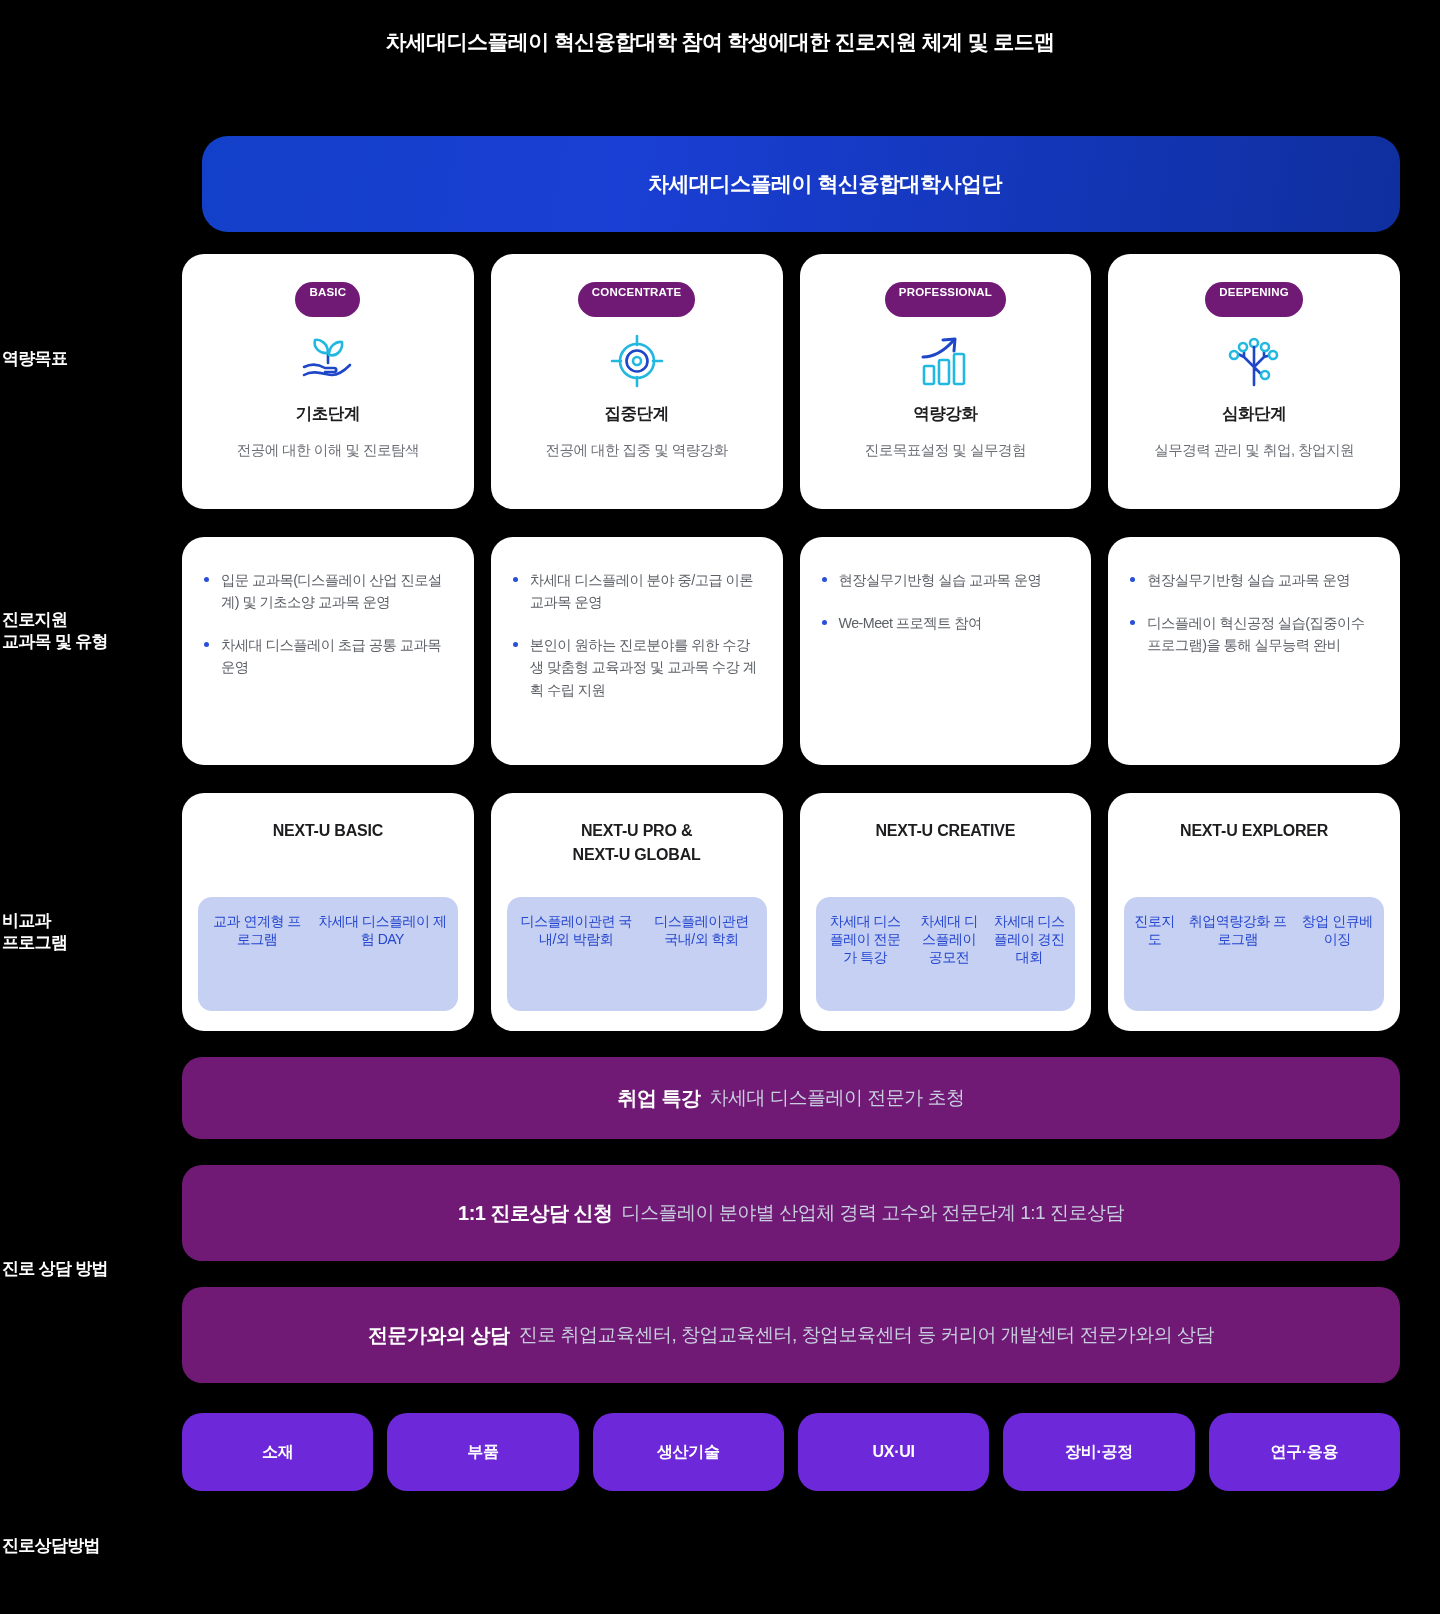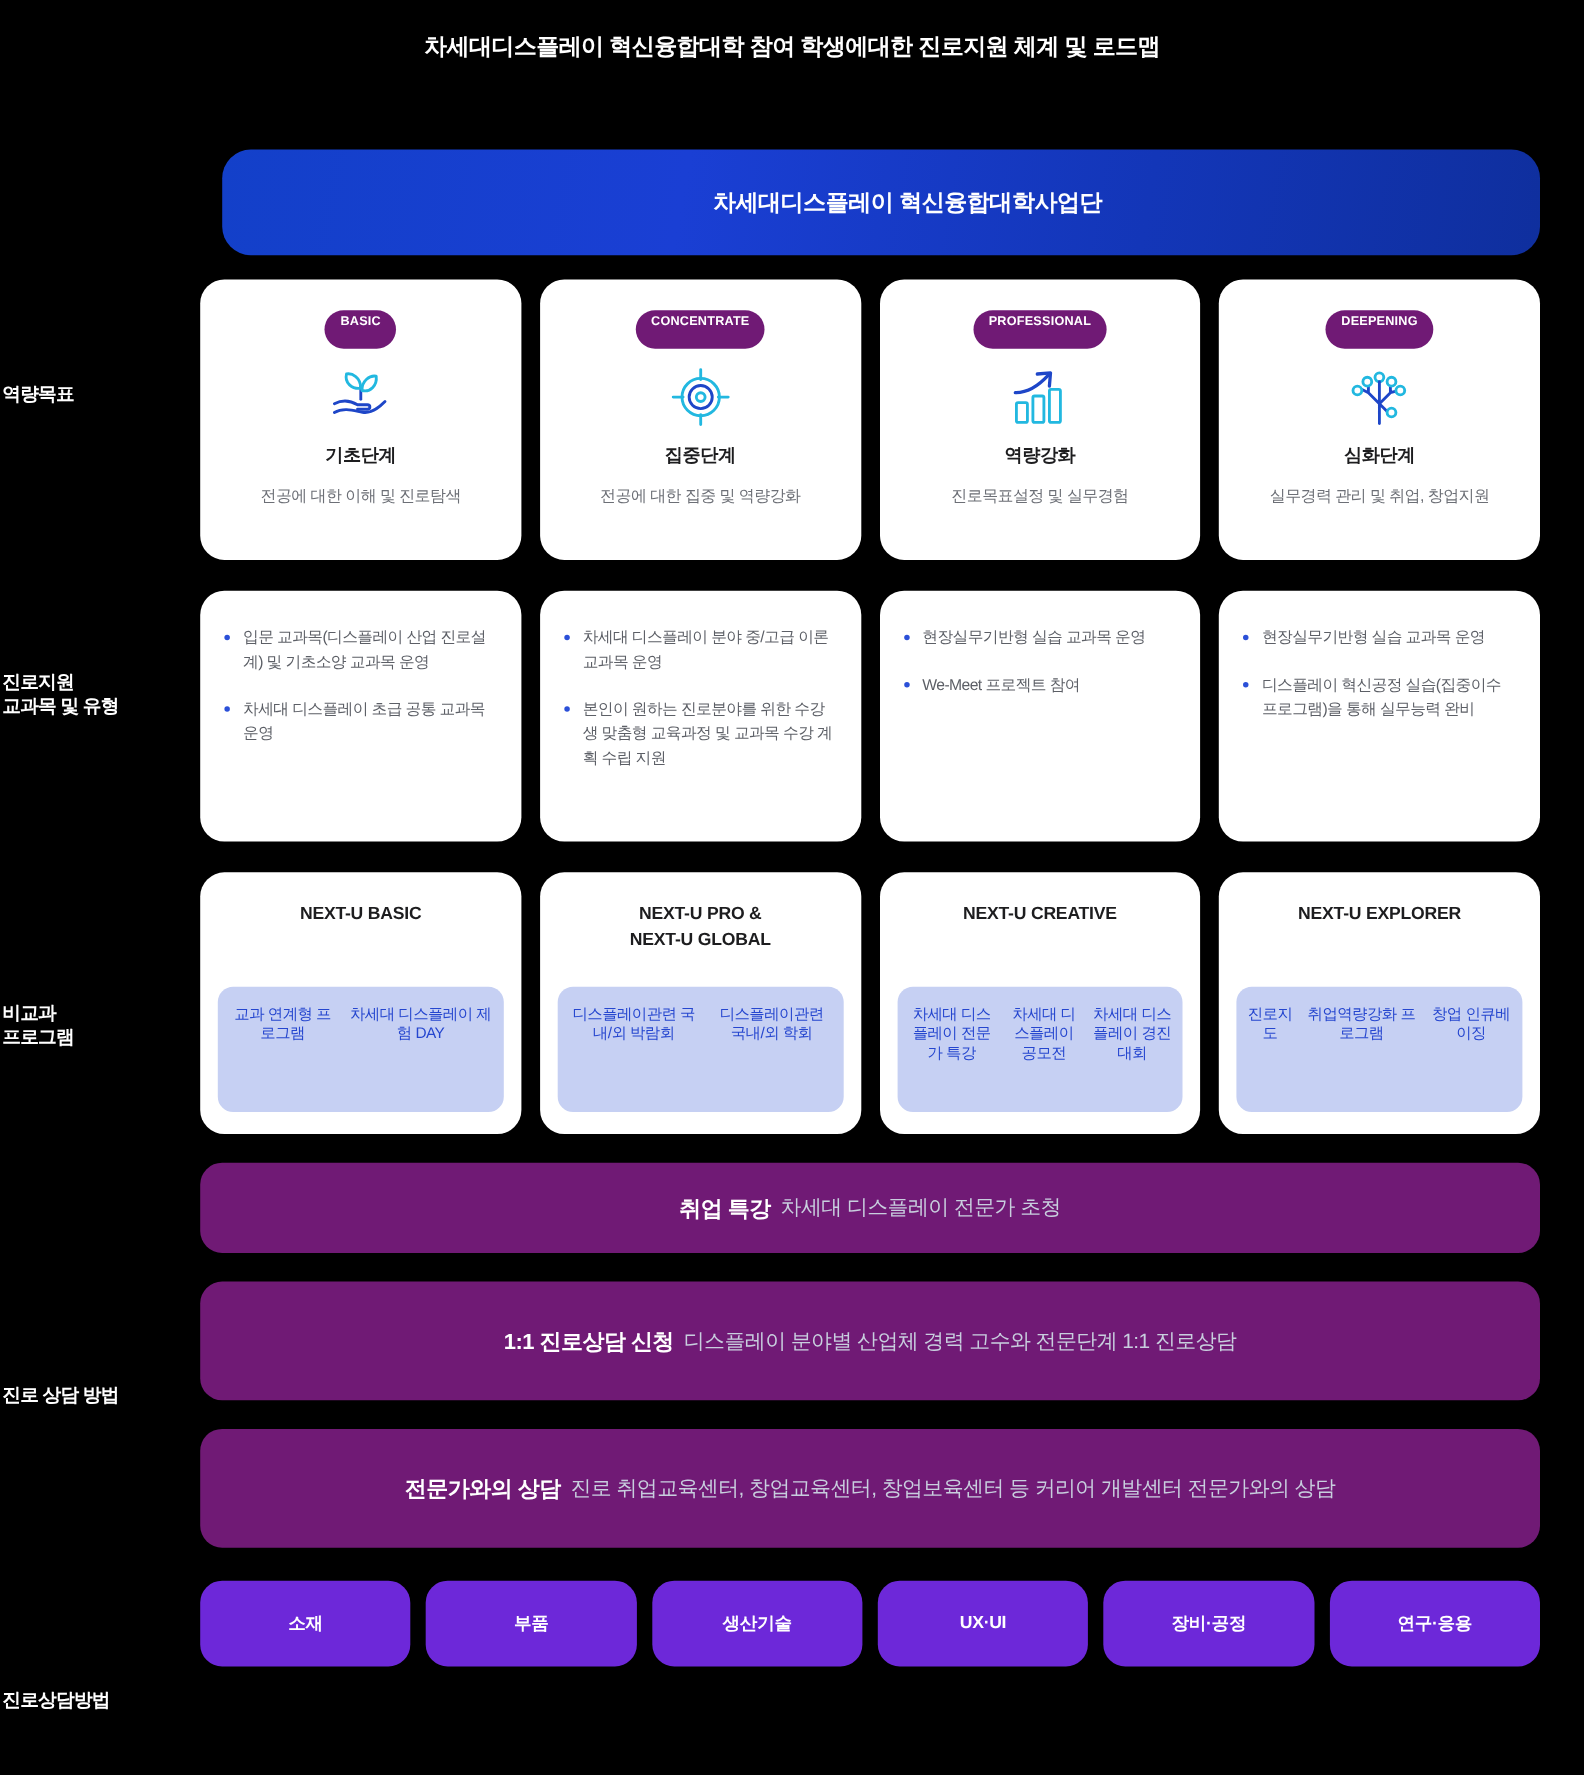--- a/index.html
+++ b/index.html
@@ -172,21 +172,21 @@
   .banner {
     margin-top: 26px;
     height: 82px;
     border-radius: 20px;
     background: #701a75;
     display: flex;
     align-items: center;
     justify-content: center;
     letter-spacing: -0.5px;
   }
-  .banner.tall { height: 108px; }
+  .banner.tall { height: 96px; }
   .banner-strong {
     color: #ffffff;
     font-size: 20px;
     font-weight: 700;
     margin-right: 9px;
   }
   .banner-text {
     color: #c8cede;
     font-size: 19px;
     font-weight: 400;

